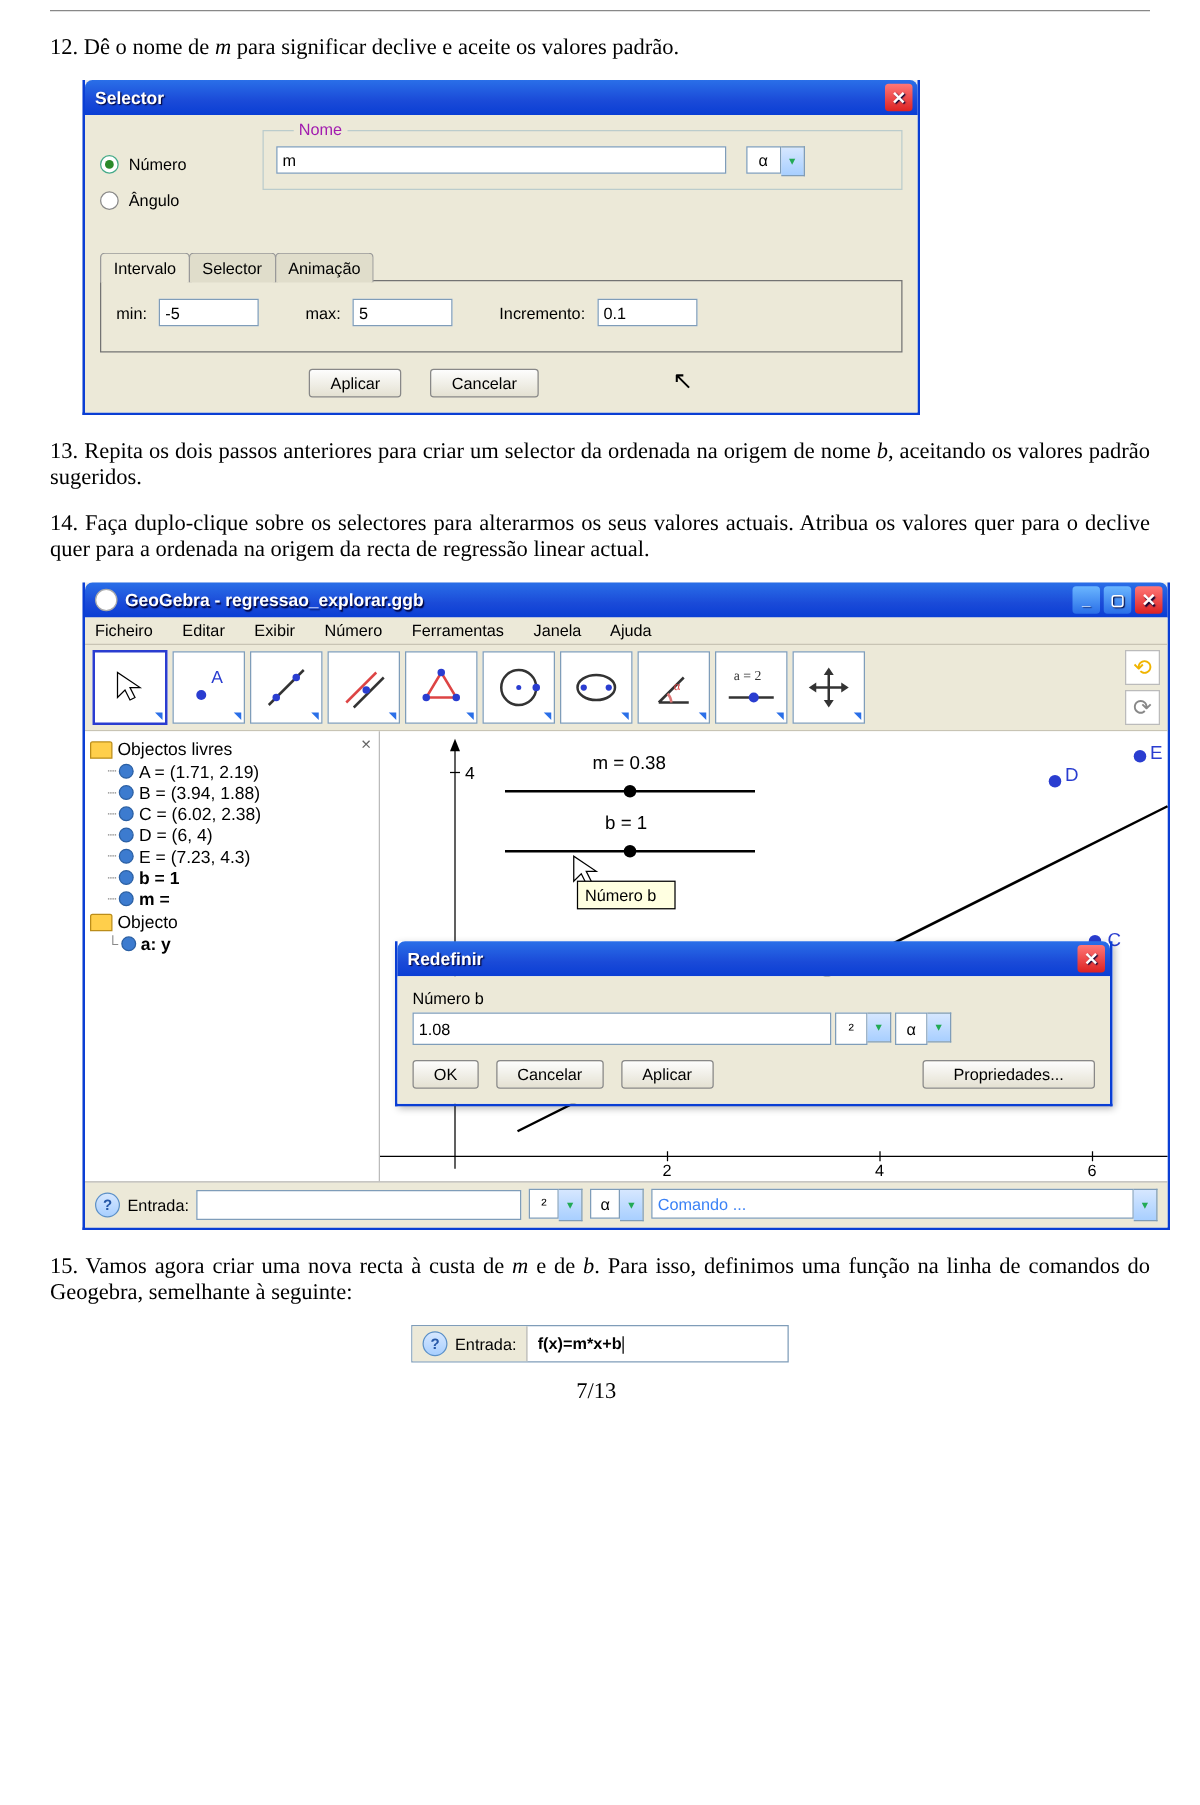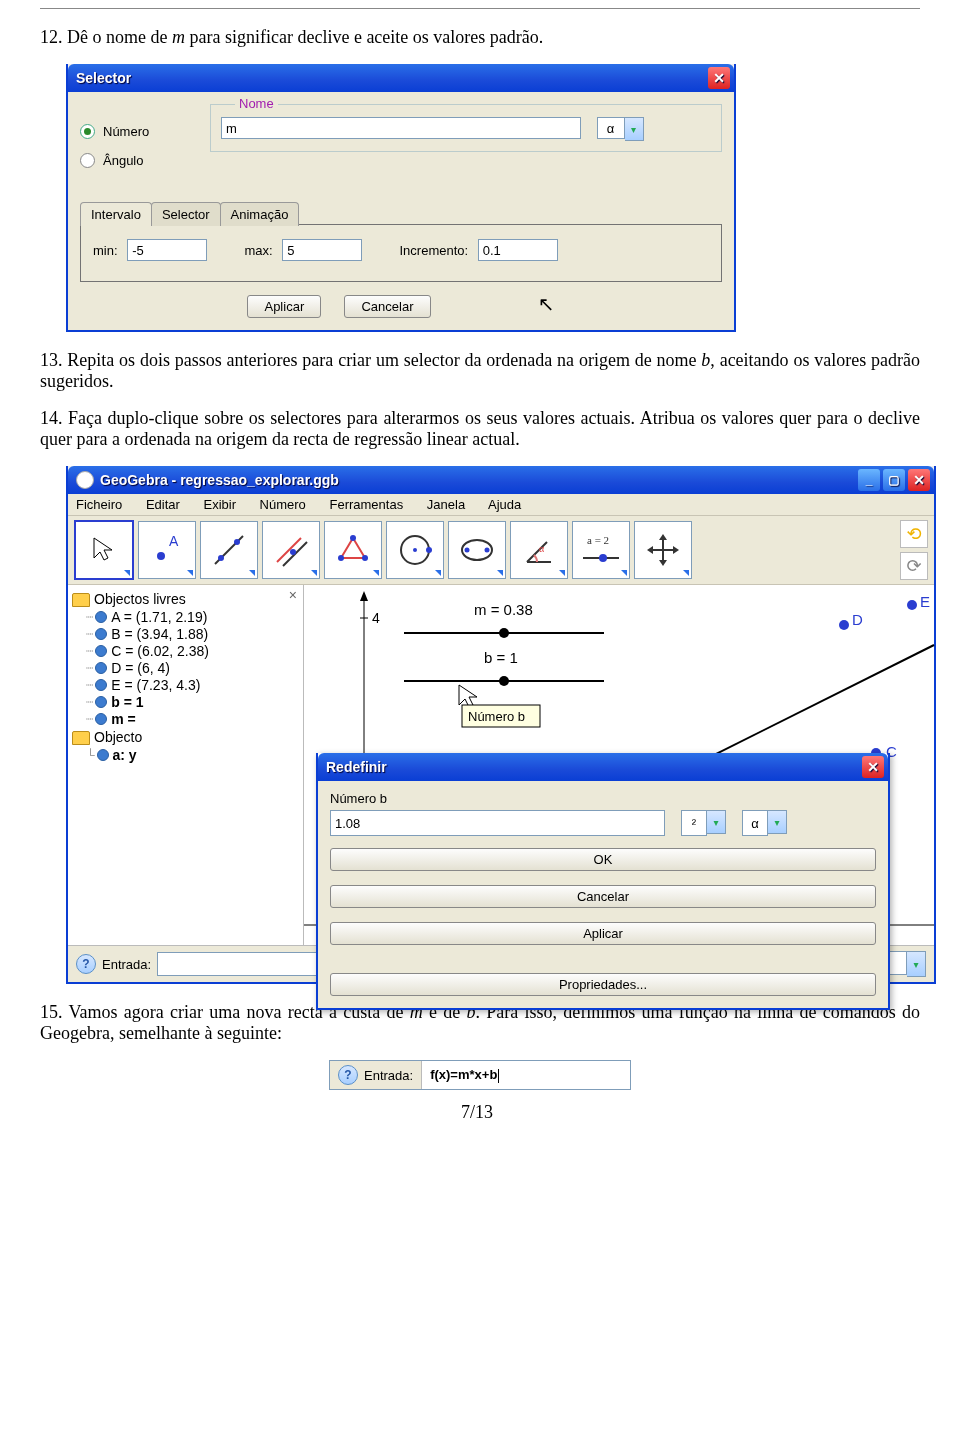--- a/index.html
+++ b/index.html
@@ -451,32 +451,32 @@
         </svg>
 
         
         <div class="redef-dialog">
           <div class="titlebar">
             <span class="title-text">Redefinir</span>
             <span class="win-btn close">✕</span>
           </div>
           <div class="redef-body">
             <div style="margin-bottom:4px;">Número b</div>
-            <div style="display:flex;gap:16px;align-items:flex-end;margin-bottom:12px;">
+            <div style="display:flex;gap:3px;align-items:flex-end;margin-bottom:12px;">
               <input class="xp-input redef-input" value="1.08" style="">
               <span style="display:inline-flex;">
                 <span class="xp-input sq-btn" style="display:inline-flex;align-items:center;justify-content:center;">²</span>
                 <span class="dd-arrow">▾</span>
               </span>
               <span style="display:inline-flex;">
                 <span class="xp-input sq-btn" style="display:inline-flex;align-items:center;justify-content:center;">α</span>
                 <span class="dd-arrow">▾</span>
               </span>
             </div>
-            <div style="display:flex;gap:14px;flex-direction:column;">
+            <div style="display:flex;gap:14px;">
               <button class="btn">OK</button>
               <button class="btn">Cancelar</button>
               <button class="btn">Aplicar</button>
               <span style="flex:1"></span>
               <button class="btn" style="padding-left:24px;padding-right:24px;">Propriedades...</button>
             </div>
           </div>
         </div>
 
       </div>

